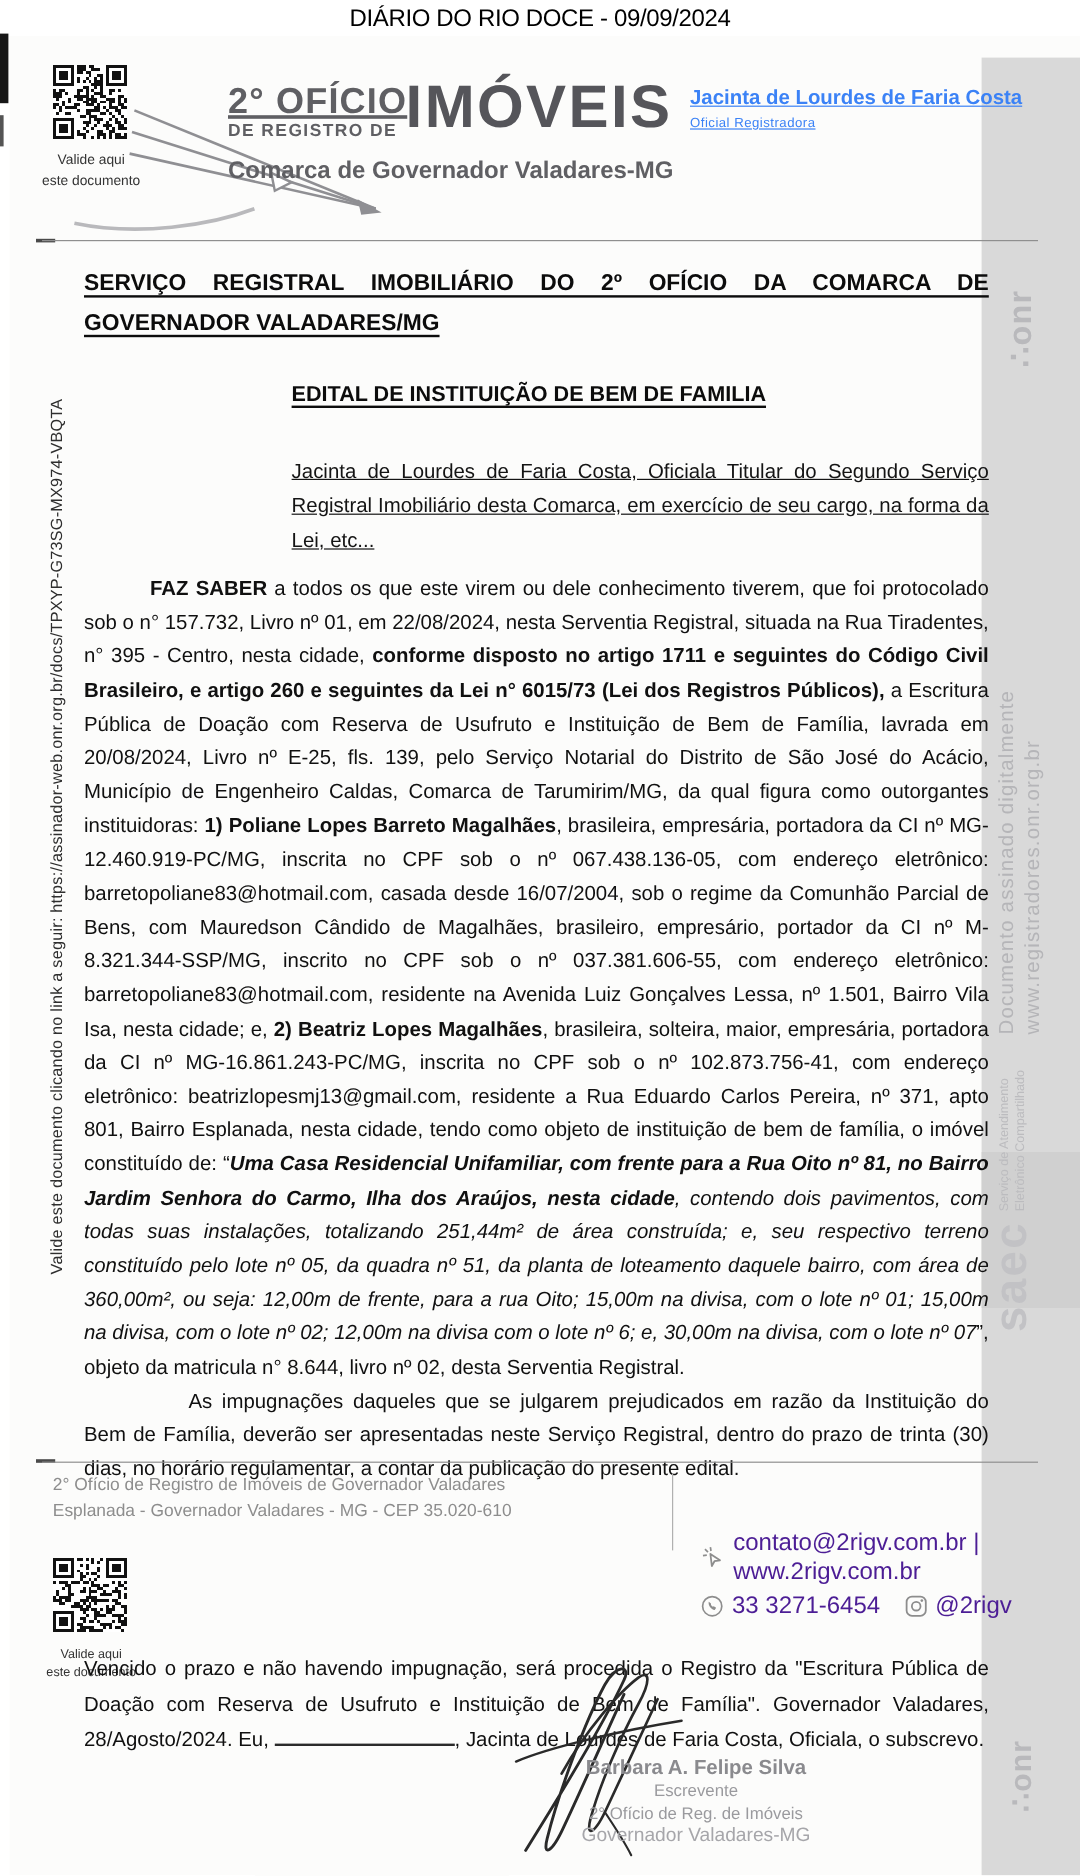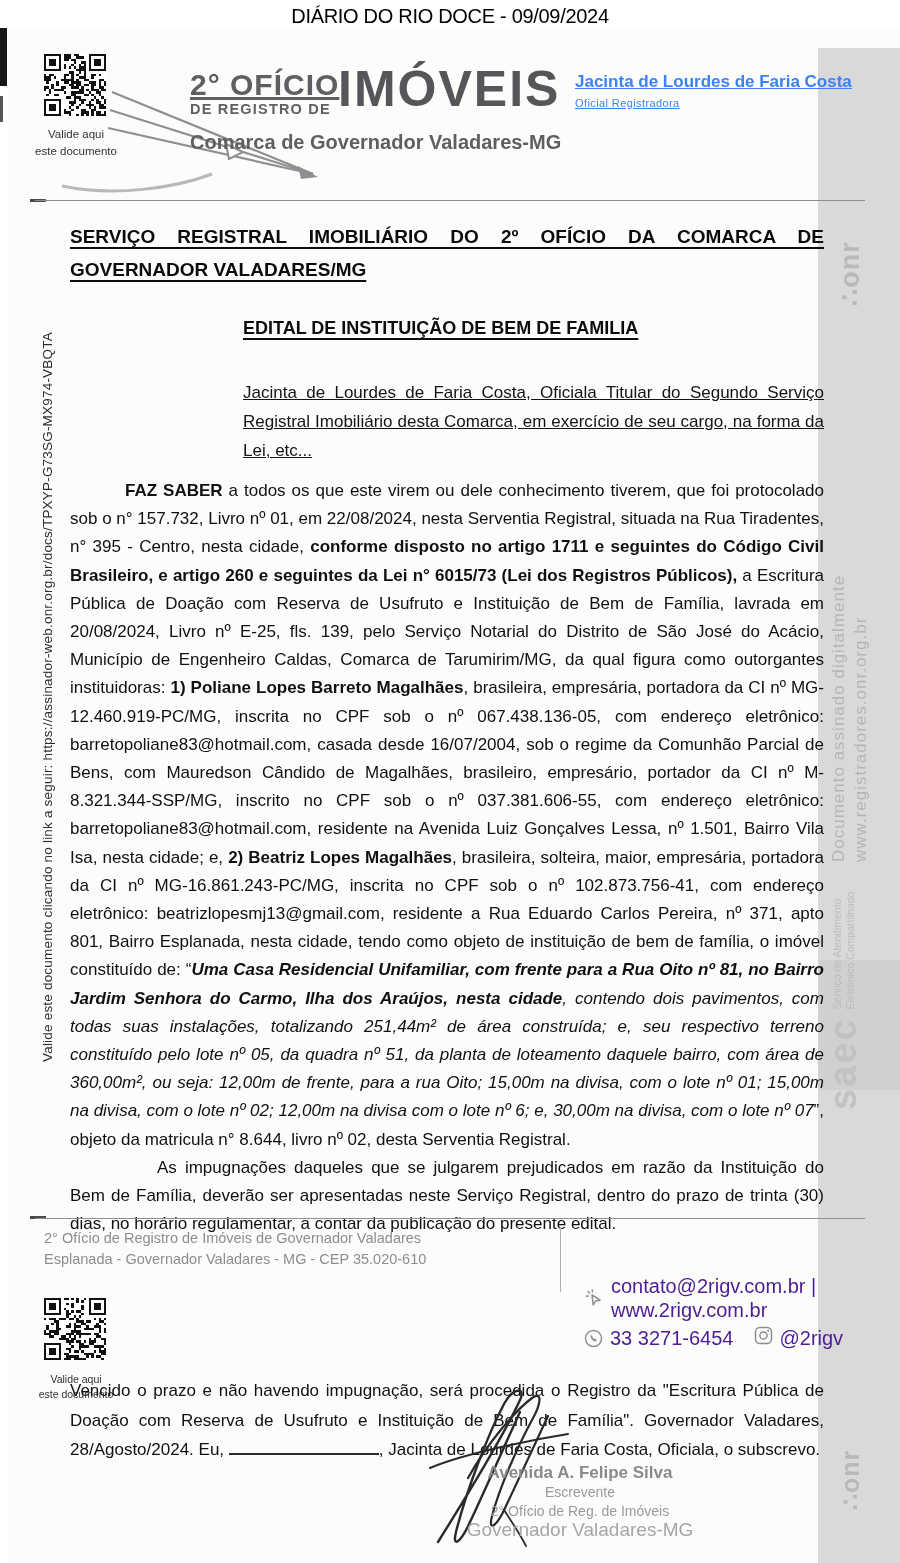--- a/index.html
+++ b/index.html
@@ -58,30 +58,30 @@
   .bodytext p.p2{text-indent:87px;}
   .b{font-weight:bold;}
   .i{font-style:italic;}
   .blank{display:inline-block;width:150px;border-bottom:2px solid #2b2b2b;height:0.9em;}
   
   .f-office{position:absolute;left:44px;top:1228px;font-size:14.5px;color:#8d8d8d;line-height:21px;}
   .f-vdiv{position:absolute;left:560px;top:1228px;height:64px;border-left:1px solid #b0b0b0;}
   .f-contact{position:absolute;left:584px;top:1230px;font-size:20px;color:#4c1d95;line-height:24px;margin-top:44px;}
   .f-row{display:flex;align-items:center;gap:7px;margin-bottom:4px;}
   .f-row svg{flex:0 0 auto;}
-  .f-ig{margin-left:14px;display:inline-flex;gap:6px;}
+  .f-ig{margin-left:14px;display:inline-flex;align-items:center;gap:6px;}
   
   .closing{position:absolute;left:70px;top:1376px;width:754px;font-size:17px;line-height:29.5px;
            text-align:justify;color:#101010;}
   .sig-svg{position:absolute;left:408px;top:1382px;}
   .sig-block{position:absolute;left:462px;top:1462px;width:236px;text-align:center;color:#9a9a9e;}
   .sig-block .sn{font-size:17px;font-weight:bold;color:#8a8a8e;line-height:21px;}
   .sig-block .sr{font-size:14px;line-height:19px;}
   .sig-block .so{font-size:14px;line-height:19px;}
-  .sig-block .sc{font-size:19px;line-height:18px;color:#a6a6aa;}
+  .sig-block .sc{font-size:16px;line-height:18px;color:#a6a6aa;}
 </style>
 </head>
 <body>
 
 <div class="page">
   <div class="doc-bg"></div>
 
   <div class="masthead">DIÁRIO DO RIO DOCE - 09/09/2024</div>
 
   <div class="band"></div>
@@ -594,18 +594,18 @@
   <div class="closing"><span>Vencido o prazo e não havendo impugnação, será procedida o Registro da "Escritura Pública de Doação com Reserva de Usufruto e Instituição de Bem de Família". Governador Valadares, 28/Agosto/2024. Eu, </span><span class="blank"></span><span>, Jacinta de Lourdes de Faria Costa, Oficiala, o subscrevo.</span></div>
 
   <svg class="sig-svg" width="185" height="175" viewBox="0 0 185 175">
     <path d="M30,160 C55,120 95,55 112,18 C118,6 106,4 96,22 C80,52 58,110 48,150 C44,166 52,162 62,140 C78,106 100,56 112,30" fill="none" stroke="#2a2a2a" stroke-width="2.4" stroke-linecap="round"></path>
     <path d="M60,96 C80,60 108,28 124,16 C134,9 134,20 124,38 C110,64 92,104 84,134 C80,150 88,146 98,124 C112,94 130,56 140,34" fill="none" stroke="#2a2a2a" stroke-width="2.2" stroke-linecap="round"></path>
     <path d="M22,86 C50,74 110,60 160,52" fill="none" stroke="#2a2a2a" stroke-width="2" stroke-linecap="round"></path>
     <path d="M96,128 C104,140 112,152 118,164" fill="none" stroke="#2a2a2a" stroke-width="1.8" stroke-linecap="round"></path>
   </svg>
 
   <div class="sig-block">
-    <div class="sn">Avenida A. Felipe Silva</div>
+    <div class="sn">Barbara A. Felipe Silva</div>
     <div class="sr">Escrevente</div>
     <div class="so">2° Ofício de Reg. de Imóveis</div>
     <div class="sc">Governador Valadares-MG</div>
   </div>
 </div>
 
 </body></html>

